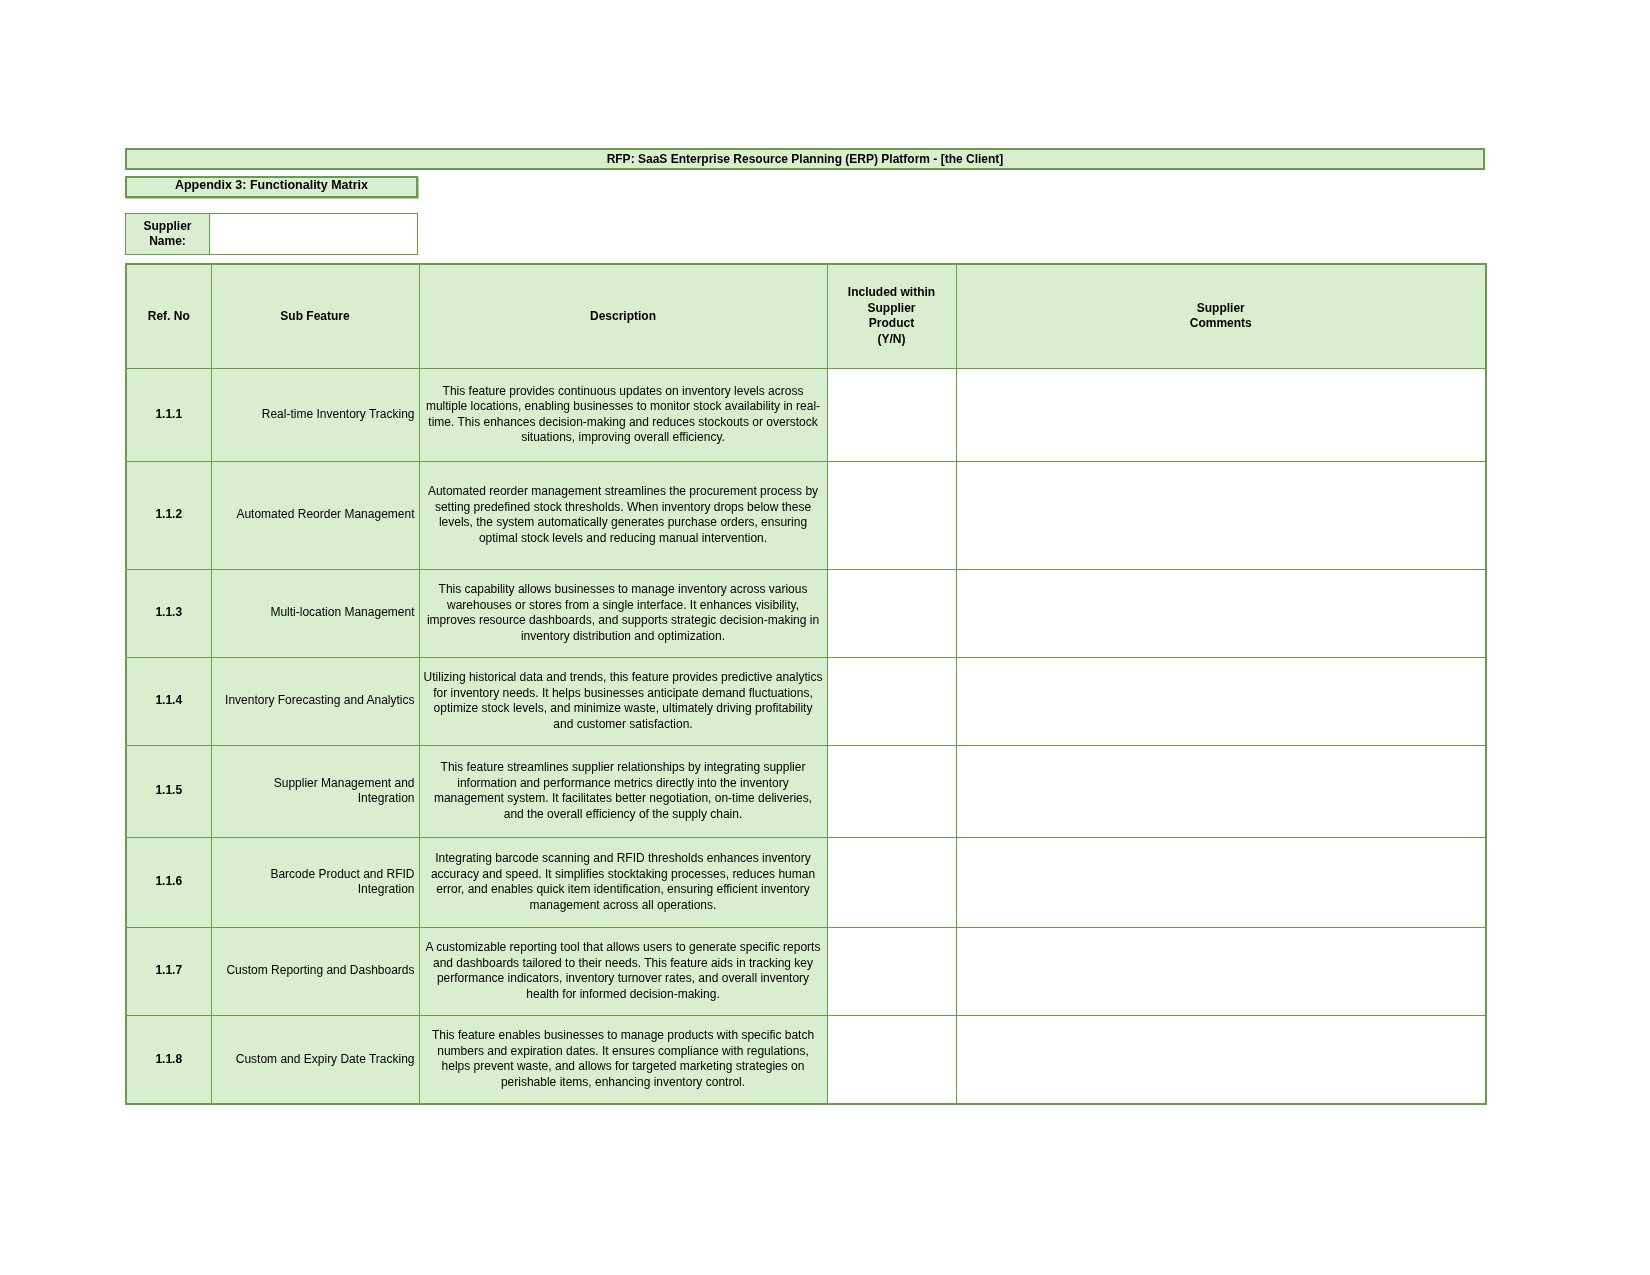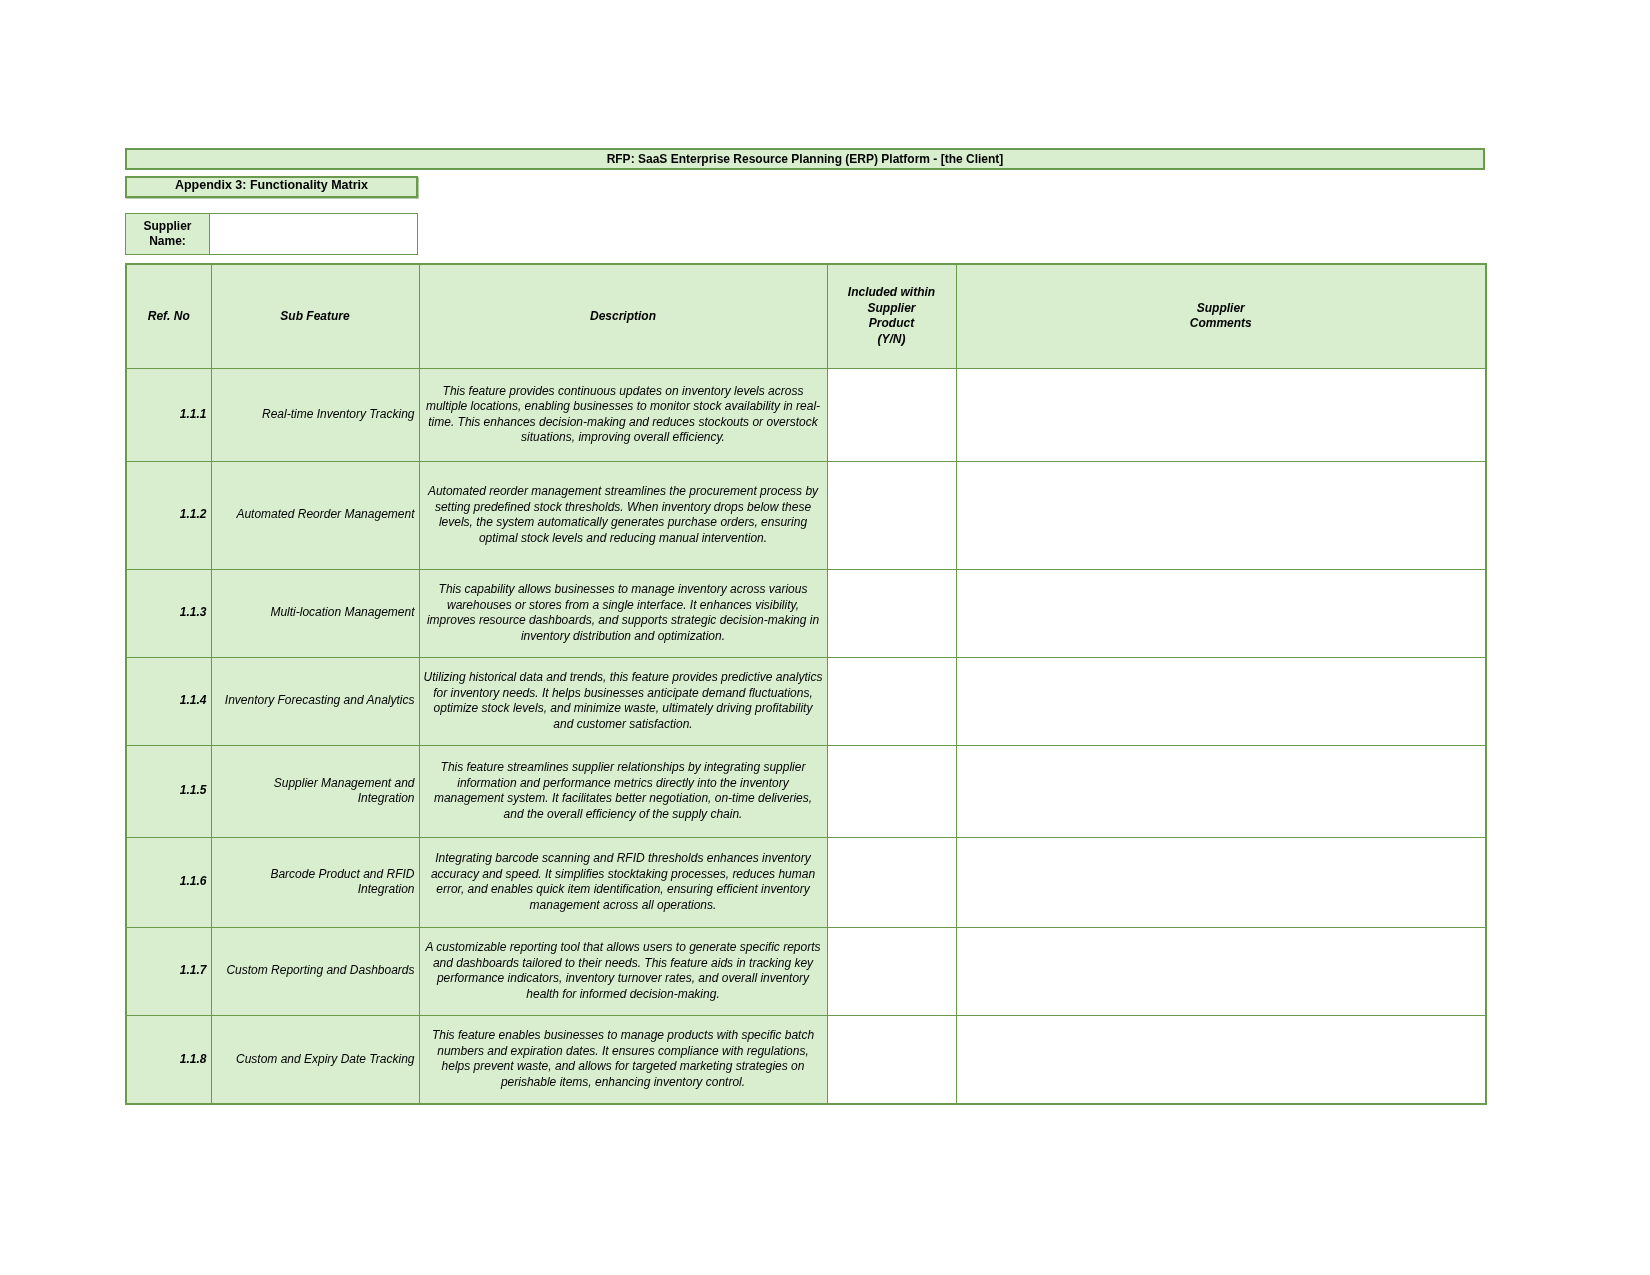--- a/index.html
+++ b/index.html
@@ -67,41 +67,40 @@
     border-collapse:collapse;
     table-layout:fixed;
     width:1360px;
     font-size:12px;
   }
   table.matrix th, table.matrix td{
     border:1.5px solid var(--border-green);
     padding:9px 4px;
     vertical-align:middle;
     overflow:hidden;
-    font-style:italic;
   }
   table.matrix{border:2px solid var(--border-green);}
   col.c-ref{width:85px;}
   col.c-sub{width:208px;}
   col.c-desc{width:408px;}
   col.c-yn{width:129px;}
   col.c-comments{width:530px;}
   thead tr{height:104px;}
   thead th{
     background:var(--cell-fill);
     font-weight:bold;
     text-align:center;
     white-space:pre-line;
     line-height:15.5px;
   }
   tbody td{line-height:15.5px;}
   td.col-ref{
     background:var(--cell-fill);
     font-weight:bold;
-    text-align:right;
+    text-align:center;
   }
   td.col-sub{
     background:var(--cell-fill);
     text-align:right;
   }
   td.col-desc{
     background:var(--cell-fill);
     text-align:center;
     vertical-align:top;
     padding-top:2px;

